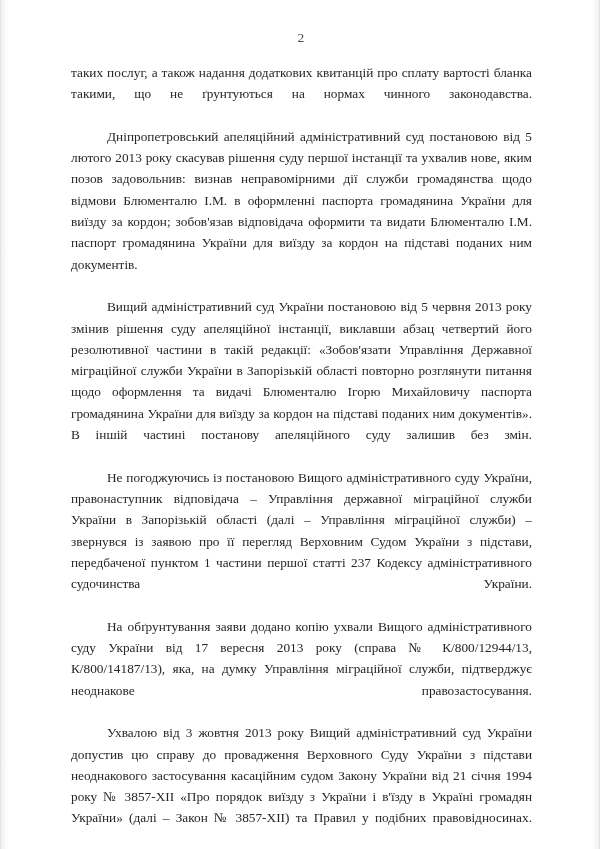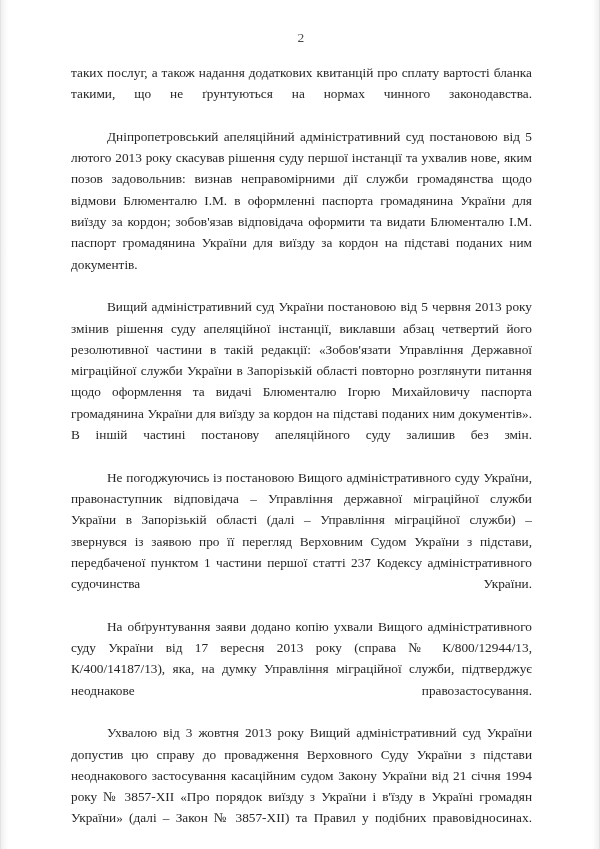--- a/index.html
+++ b/index.html
@@ -96,19 +96,19 @@
 
     <p class="para no-indent">таких послуг, а також надання додаткових квитанцій про сплату вартості бланка такими, що не ґрунтуються на нормах чинного законодавства.</p>
 
 
     <p class="para">Дніпропетровський апеляційний адміністративний суд постановою від 5 лютого 2013 року скасував рішення суду першої інстанції та ухвалив нове, яким позов задовольнив: визнав неправомірними дії служби громадянства щодо відмови Блюменталю І.М. в оформленні паспорта громадянина України для виїзду за кордон; зобов'язав відповідача оформити та видати Блюменталю І.М. паспорт громадянина України для виїзду за кордон на підставі поданих ним документів.</p>
 
     <p class="para">Вищий адміністративний суд України постановою від 5 червня 2013 року змінив рішення суду апеляційної інстанції, виклавши абзац четвертий його резолютивної частини в такій редакції: «Зобов'язати Управління Державної міграційної служби України в Запорізькій області повторно розглянути питання щодо оформлення та видачі Блюменталю Ігорю Михайловичу паспорта громадянина України для виїзду за кордон на підставі поданих ним документів». В іншій частині постанову апеляційного суду залишив без змін.</p>
 
     <p class="para">Не погоджуючись із постановою Вищого адміністративного суду України, правонаступник відповідача – Управління державної міграційної служби України в Запорізькій області (далі – Управління міграційної служби) – звернувся із заявою про її перегляд Верховним Судом України з підстави, передбаченої пунктом 1 частини першої статті 237 Кодексу адміністративного судочинства України.</p>
 
-    <p class="para">На обґрунтування заяви додано копію ухвали Вищого адміністративного суду України від 17 вересня 2013 року (справа № К/800/12944/13, К/400/14187/13), яка, на думку Управління міграційної служби, підтверджує неоднакове правозастосування.</p>
+    <p class="para">На обґрунтування заяви додано копію ухвали Вищого адміністративного суду України від 17 вересня 2013 року (справа № К/800/12944/13, К/800/14187/13), яка, на думку Управління міграційної служби, підтверджує неоднакове правозастосування.</p>
 
     <p class="para">Ухвалою від 3 жовтня 2013 року Вищий адміністративний суд України допустив цю справу до провадження Верховного Суду України з підстави неоднакового застосування касаційним судом Закону України від 21 січня 1994 року № 3857-XII «Про порядок виїзду з України і в'їзду в Україні громадян України» (далі – Закон № 3857-XII) та Правил у подібних правовідносинах.</p>
 
   </div>
 
 </div>
 
 </body></html>

